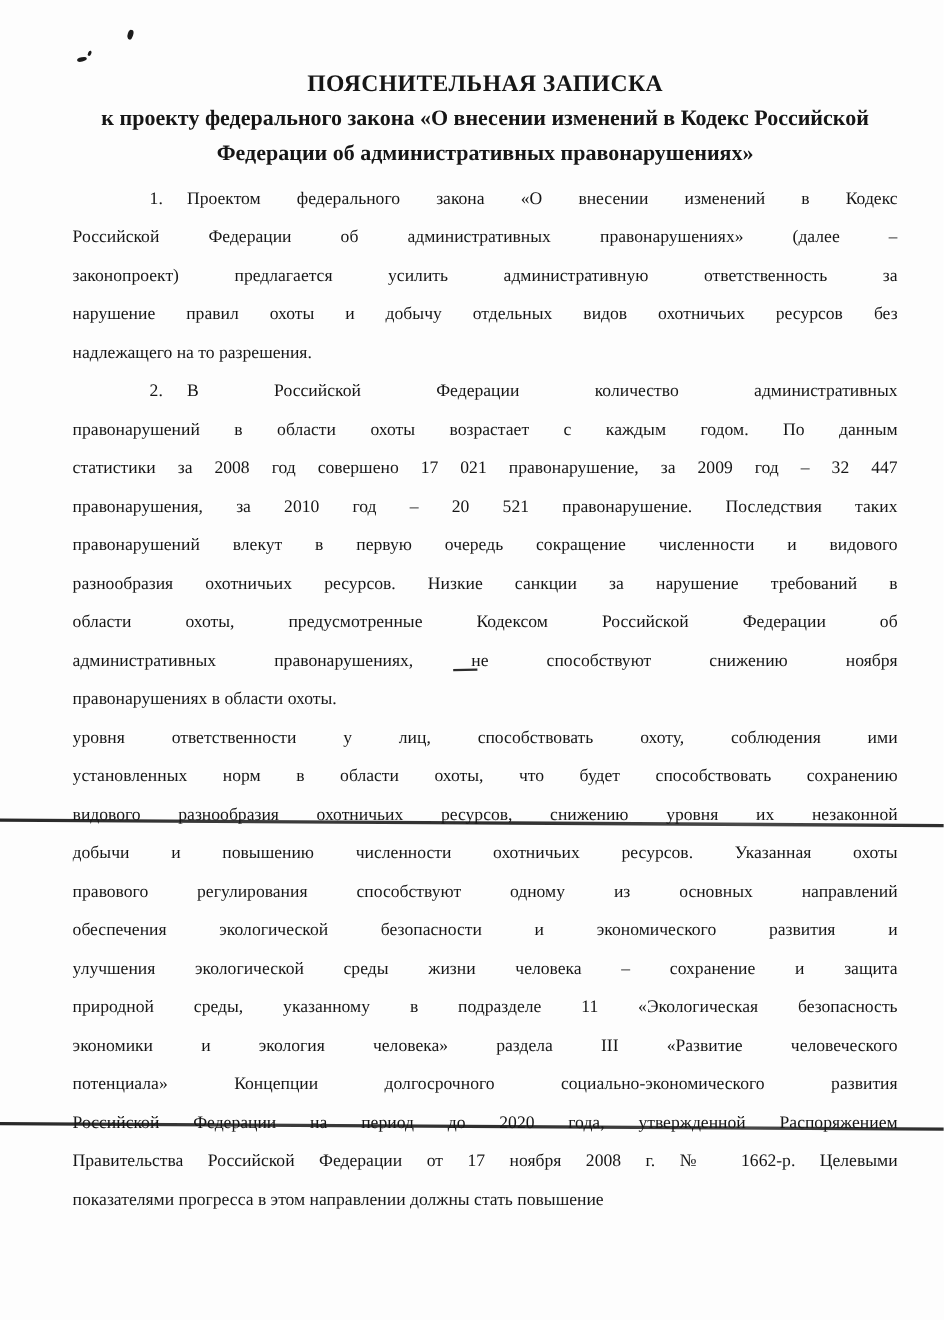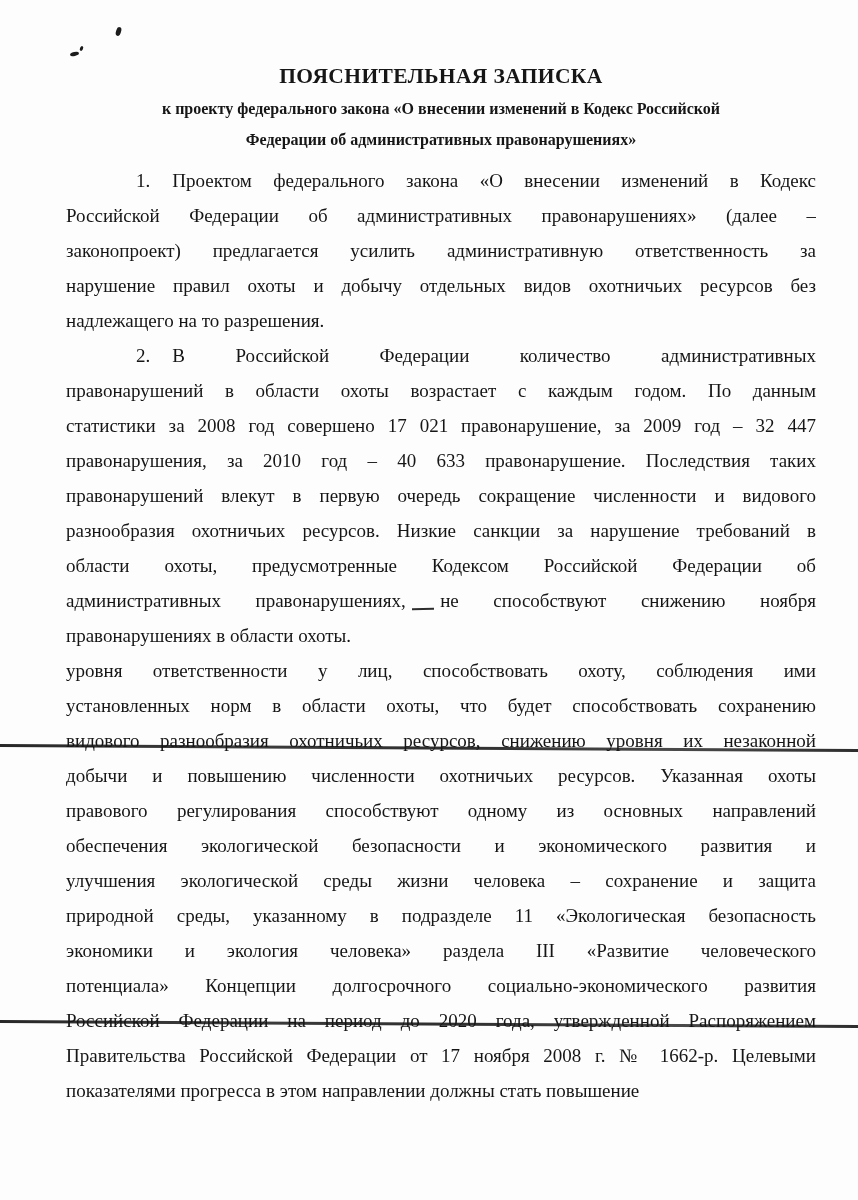--- a/index.html
+++ b/index.html
@@ -21,31 +21,31 @@
     text-align: center;
     font-weight: bold;
   }
   .doc-title {
     font-size: 21.5px;
     line-height: 27px;
     margin: 0;
     letter-spacing: 0.4px;
   }
   .doc-subtitle {
-    font-size: 16px;
+    font-size: 20px;
     line-height: 31px;
     margin-top: 3px;
   }
   
   .doc-body {
     position: absolute;
     left: 66px;
     top: 163px;
     width: 750px;
-    font-size: 19px;
+    font-size: 16px;
     line-height: 35px;
   }
   .line {
     height: 35px;
     text-align: justify;
     text-align-last: justify;
     -moz-text-align-last: justify;
     text-justify: inter-word;
     white-space: normal;
     overflow: hidden;
@@ -111,21 +111,21 @@
         <div class="line"><span class="indent"></span><span class="para-number">1.</span><span class="num-gap"></span><span>Проектом федерального закона «О внесении изменений в Кодекс</span></div>
         <div class="line">Российской Федерации об административных правонарушениях» (далее –</div>
         <div class="line">законопроект) предлагается усилить административную ответственность за</div>
         <div class="line">нарушение правил охоты и добычу отдельных видов охотничьих ресурсов без</div>
         <div class="line last">надлежащего на то разрешения.</div>
       </div>
       <div class="paragraph">
         <div class="line"><span class="indent"></span><span class="para-number">2.</span><span class="num-gap"></span><span>В Российской Федерации количество административных</span></div>
         <div class="line">правонарушений в области охоты возрастает с каждым годом. По данным</div>
         <div class="line">статистики за 2008 год совершено 17 021 правонарушение, за 2009 год – 32 447</div>
-        <div class="line">правонарушения, за 2010 год – 40 633 правонарушение. Последствия таких</div>
+        <div class="line">правонарушения, за 2010 год – 20 521 правонарушение. Последствия таких</div>
         <div class="line">правонарушений влекут в первую очередь сокращение численности и видового</div>
         <div class="line">разнообразия охотничьих ресурсов. Низкие санкции за нарушение требований в</div>
         <div class="line">области охоты, предусмотренные Кодексом Российской Федерации об</div>
         <div class="line">административных правонарушениях, не способствуют снижению ноября</div>
         <div class="line last">правонарушениях в области охоты.</div>
       </div>
       <div class="paragraph">
         <div class="line">уровня ответственности у лиц, способствовать охоту, соблюдения ими</div>
         <div class="line">установленных норм в области охоты, что будет способствовать сохранению</div>
         <div class="line">видового разнообразия охотничьих ресурсов, снижению уровня их незаконной</div>

